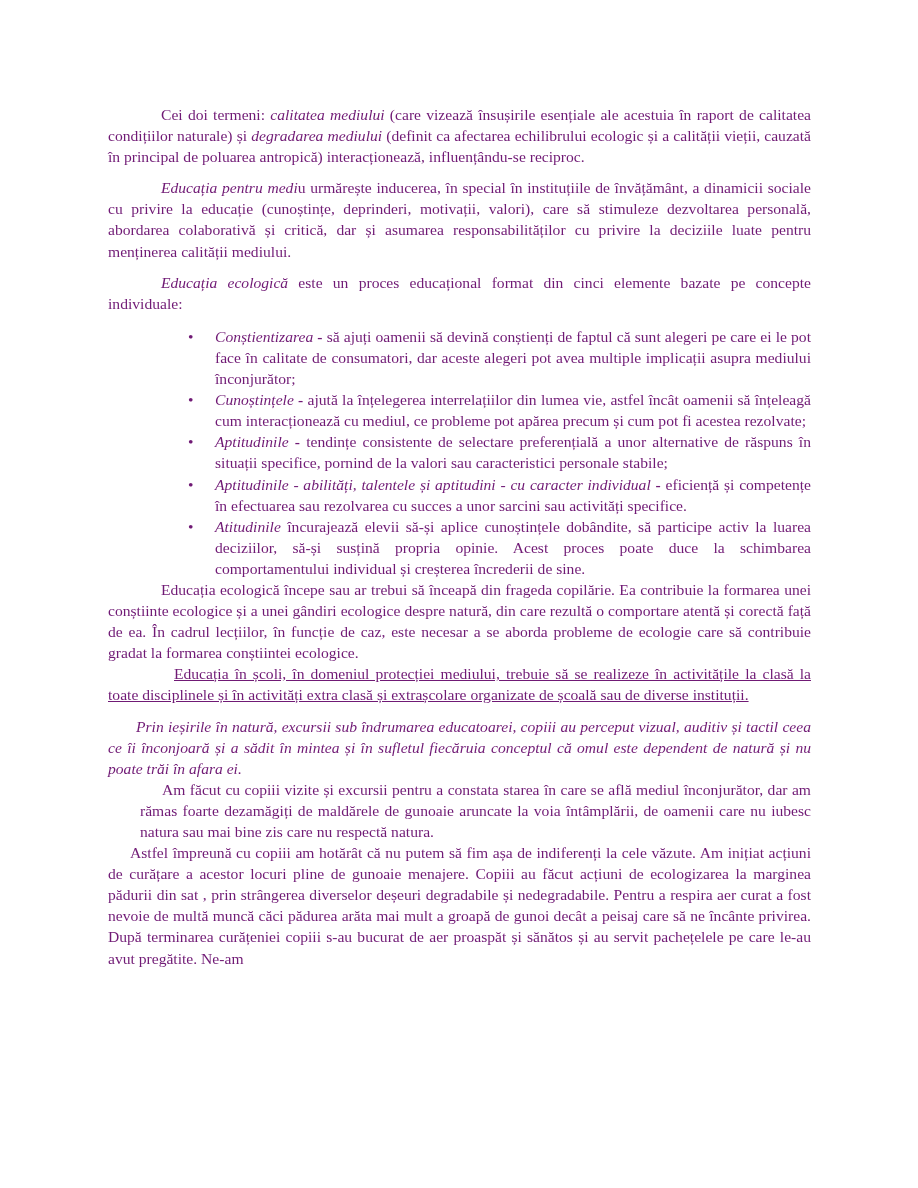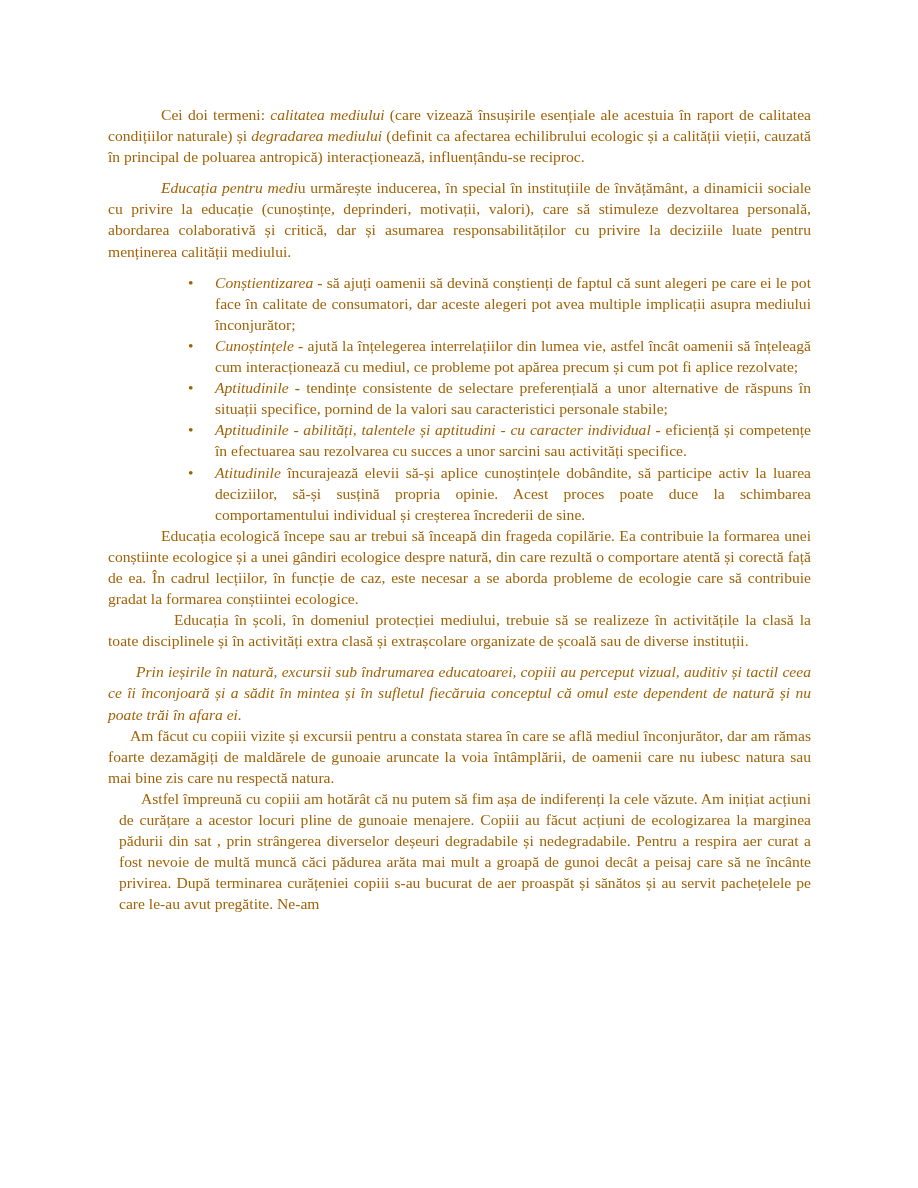--- a/index.html
+++ b/index.html
@@ -1,29 +1,29 @@
 <!DOCTYPE html>
 <html><head>
 <meta charset="utf-8">
 <style>
   html, body { margin: 0; padding: 0; background: #ffffff; }
   body { width: 918px; height: 1188px; overflow: hidden; position: relative; }
   .page {
     position: absolute; left: 108px; top: 104px; width: 703px;
     font-family: "Liberation Serif", "DejaVu Serif", serif;
-    font-size: 15.6px; line-height: 21.1px; color: #a16207;
+    font-size: 15.6px; line-height: 21.1px; color: #701a75;
     text-align: justify;
   }
   p { margin: 0; }
   .indent { text-indent: 53px; }
   .gap { margin-bottom: 10px; }
-  .indent-deep { text-indent: 66px; }
+  .indent-deep { text-indent: 66px; text-decoration: underline; }
   .indent-small { text-indent: 28px; font-style: italic; }
-  .indent-mid { text-indent: 22px; }
-  .indent-lead { text-indent: 22px; margin-left: 11px; }
+  .indent-mid { text-indent: 22px; margin-left: 32px; }
+  .indent-lead { text-indent: 22px; }
   ul { list-style: none; margin: 0 0 0 0; padding: 0 0 0 107px; }
   li { position: relative; }
   li .bullet {
     position: absolute; left: -27px; top: 0;
   }
   em { font-style: italic; }
   .bold-dash { font-weight: bold; }
 </style>
 </head>
 <body>
@@ -31,27 +31,30 @@
 <div class="page">
 
   <p class="indent gap">
     <span>Cei doi termeni: </span><em>calitatea mediului</em><span> (care vizează însușirile esențiale ale acestuia în raport de calitatea condițiilor naturale) și </span><em>degradarea mediului</em><span> (definit ca afectarea echilibrului ecologic și a calității vieții, cauzată în principal de poluarea antropică) interacționează, influențându-se reciproc.</span>
   </p>
 
   <p class="indent gap">
     <em>Educația pentru medi</em><span>u urmărește inducerea, în special în instituțiile de învățământ, a dinamicii sociale cu privire la educație (cunoștințe, deprinderi, motivații, valori), care să stimuleze dezvoltarea personală, abordarea colaborativă și critică, dar și asumarea responsabilităților cu privire la deciziile luate pentru menținerea calității mediului.</span>
   </p>
 
+  <p class="indent" style="margin-bottom:12px;">
+    <em>Educația ecologică</em><span> este un proces educațional format din cinci elemente bazate pe concepte individuale:</span>
+  </p>
 
   <ul>
     <li>
       <span class="bullet">•</span><em>Conștientizarea</em><span class="bold-dash"> - </span><span>să ajuți oamenii să devină conștienți de faptul că sunt alegeri pe care ei le pot face în calitate de consumatori, dar aceste alegeri pot avea multiple implicații asupra mediului înconjurător;</span>
     </li>
     <li>
-      <span class="bullet">•</span><em>Cunoștințele</em><span class="bold-dash"> - </span><span>ajută la înțelegerea interrelațiilor din lumea vie, astfel încât oamenii să înțeleagă cum interacționează cu mediul, ce probleme pot apărea precum și cum pot fi aplice rezolvate;</span>
+      <span class="bullet">•</span><em>Cunoștințele</em><span class="bold-dash"> - </span><span>ajută la înțelegerea interrelațiilor din lumea vie, astfel încât oamenii să înțeleagă cum interacționează cu mediul, ce probleme pot apărea precum și cum pot fi acestea rezolvate;</span>
     </li>
     <li>
       <span class="bullet">•</span><em>Aptitudinile</em><span class="bold-dash"> - </span><span>tendințe consistente de selectare preferențială a unor alternative de răspuns în situații specifice, pornind de la valori sau caracteristici personale stabile;</span>
     </li>
     <li>
       <span class="bullet">•</span><em>Aptitudinile - abilități, talentele și aptitudini - cu caracter individual</em><span class="bold-dash"> - </span><span>eficiență și competențe în efectuarea sau rezolvarea cu succes a unor sarcini sau activități specifice.</span>
     </li>
     <li>
       <span class="bullet">•</span><em>Atitudinile</em><span> </span><span>încurajează elevii să-și aplice cunoștințele dobândite, să participe activ la luarea deciziilor, să-și susțină propria opinie. Acest proces poate duce la schimbarea comportamentului individual și creșterea încrederii de sine.</span>
     </li>

